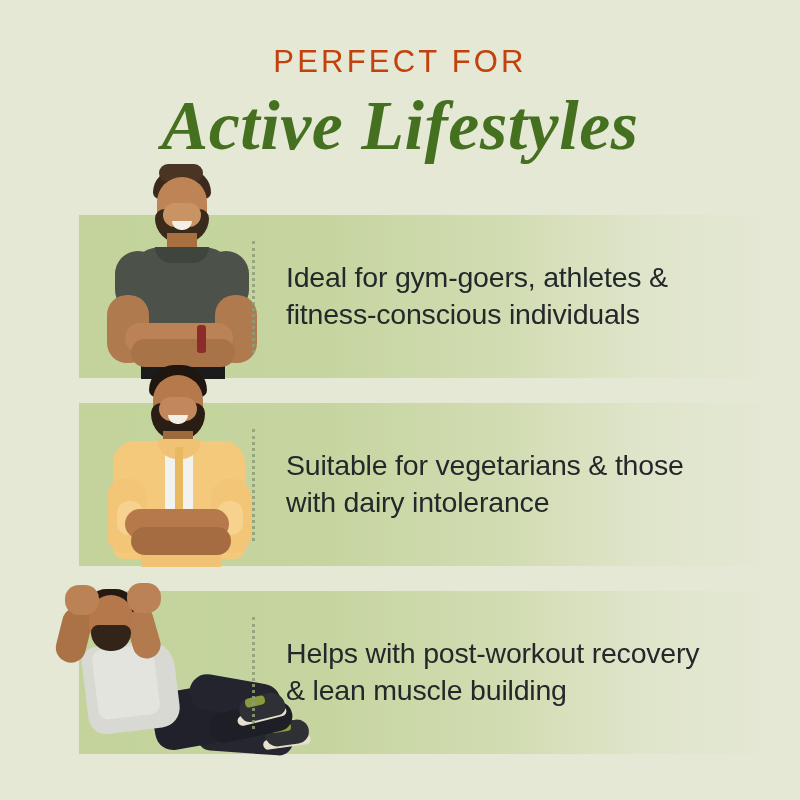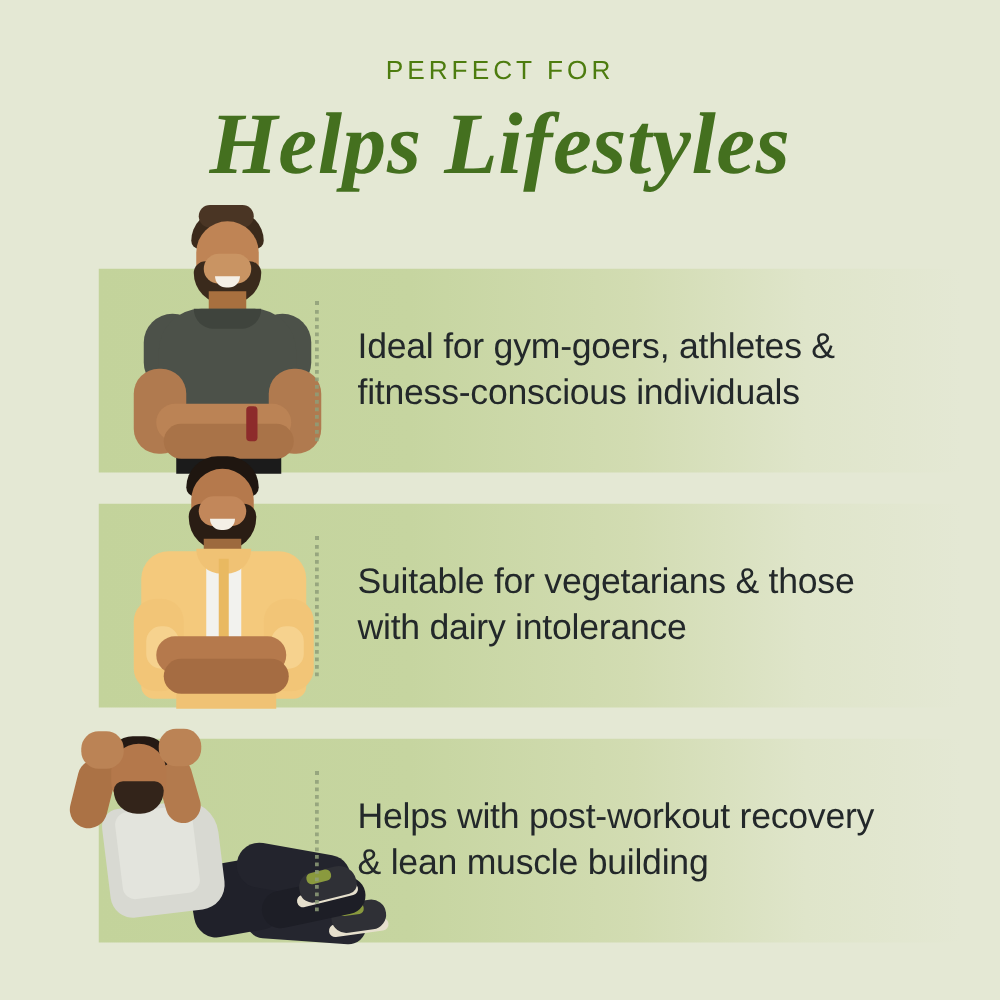--- a/index.html
+++ b/index.html
@@ -19,24 +19,24 @@
   .header {
     position: absolute;
     top: 0;
     left: 0;
     width: 800px;
     text-align: center;
   }
   .kicker {
     margin-top: 46px;
     font-family: "Liberation Sans", sans-serif;
-    font-size: 21px;
+    font-size: 31px;
     font-weight: 400;
     letter-spacing: 3.2px;
-    color: #4d7c0f;
+    color: #c2410c;
     line-height: 1;
   }
   .headline {
     margin-top: 14px;
     font-family: "Liberation Serif", serif;
     font-style: italic;
     font-weight: 700;
     font-size: 70px;
     color: #44701f;
     line-height: 1;
@@ -168,21 +168,21 @@
   .f3-foreL{ left: 52px; top: 176px; width: 100px; height: 28px; border-radius: 14px; background: #a56c42; }
   .f3-cuffL{ left: 38px; top: 150px; width: 26px; height: 34px; border-radius: 12px; background: #f6d28e; }
   .f3-cuffR{ left: 138px; top: 150px; width: 26px; height: 34px; border-radius: 12px; background: #f6d28e; }
   .f3-hem  { left: 62px; top: 196px; width: 80px; height: 20px; background: #f0c274; }
 </style>
 </head>
 <body>
 
 <div class="header">
   <div class="kicker">PERFECT FOR</div>
-  <div class="headline">Helps Lifestyles</div>
+  <div class="headline">Active Lifestyles</div>
 </div>
 
 <div class="cards">
 
   <div class="card">
     <div class="photo">
       <div class="stage">
         <div class="fig f1-shadow"></div>
         <div class="fig f1-hair"></div>
         <div class="fig f1-head"></div>

